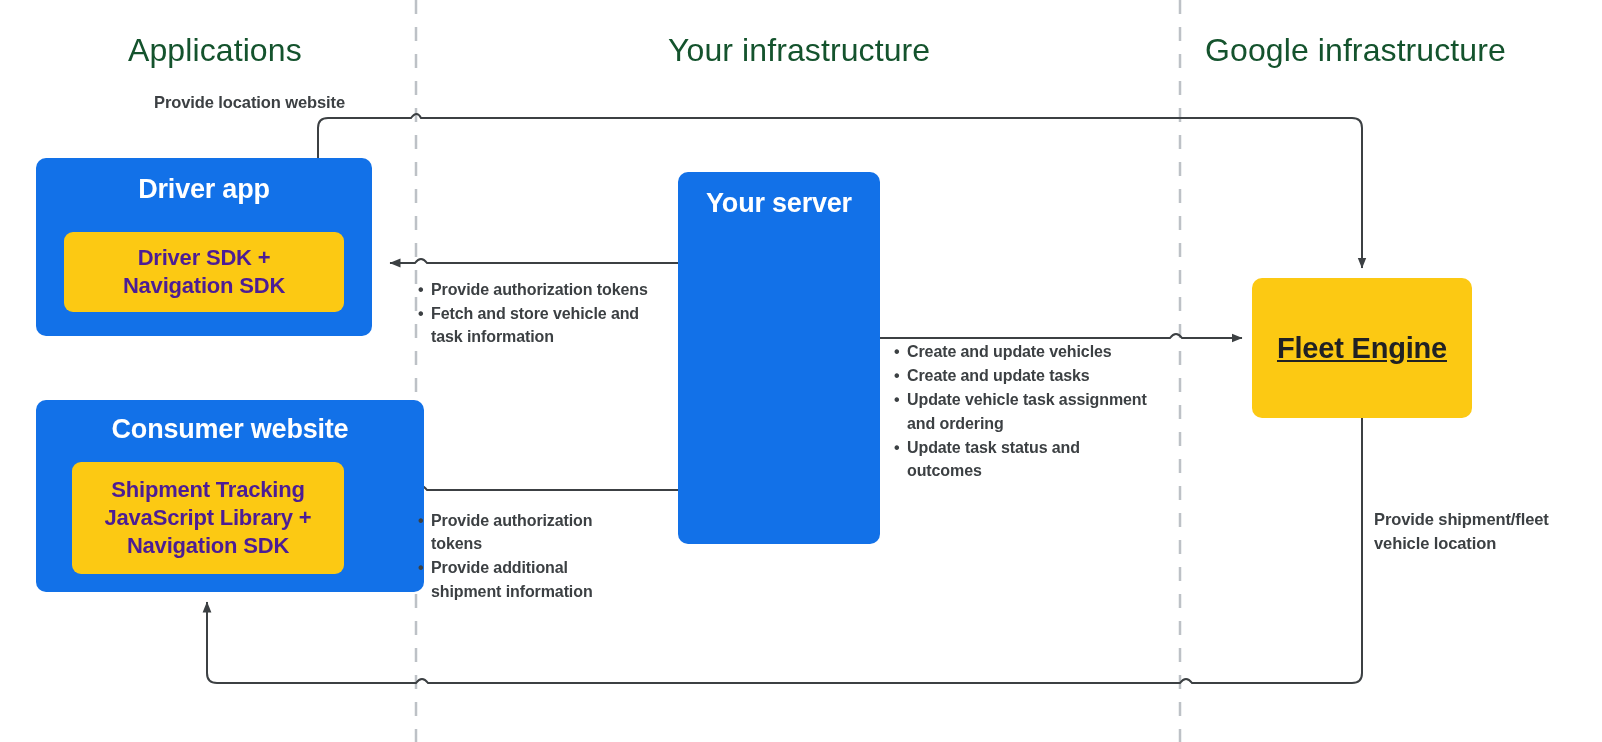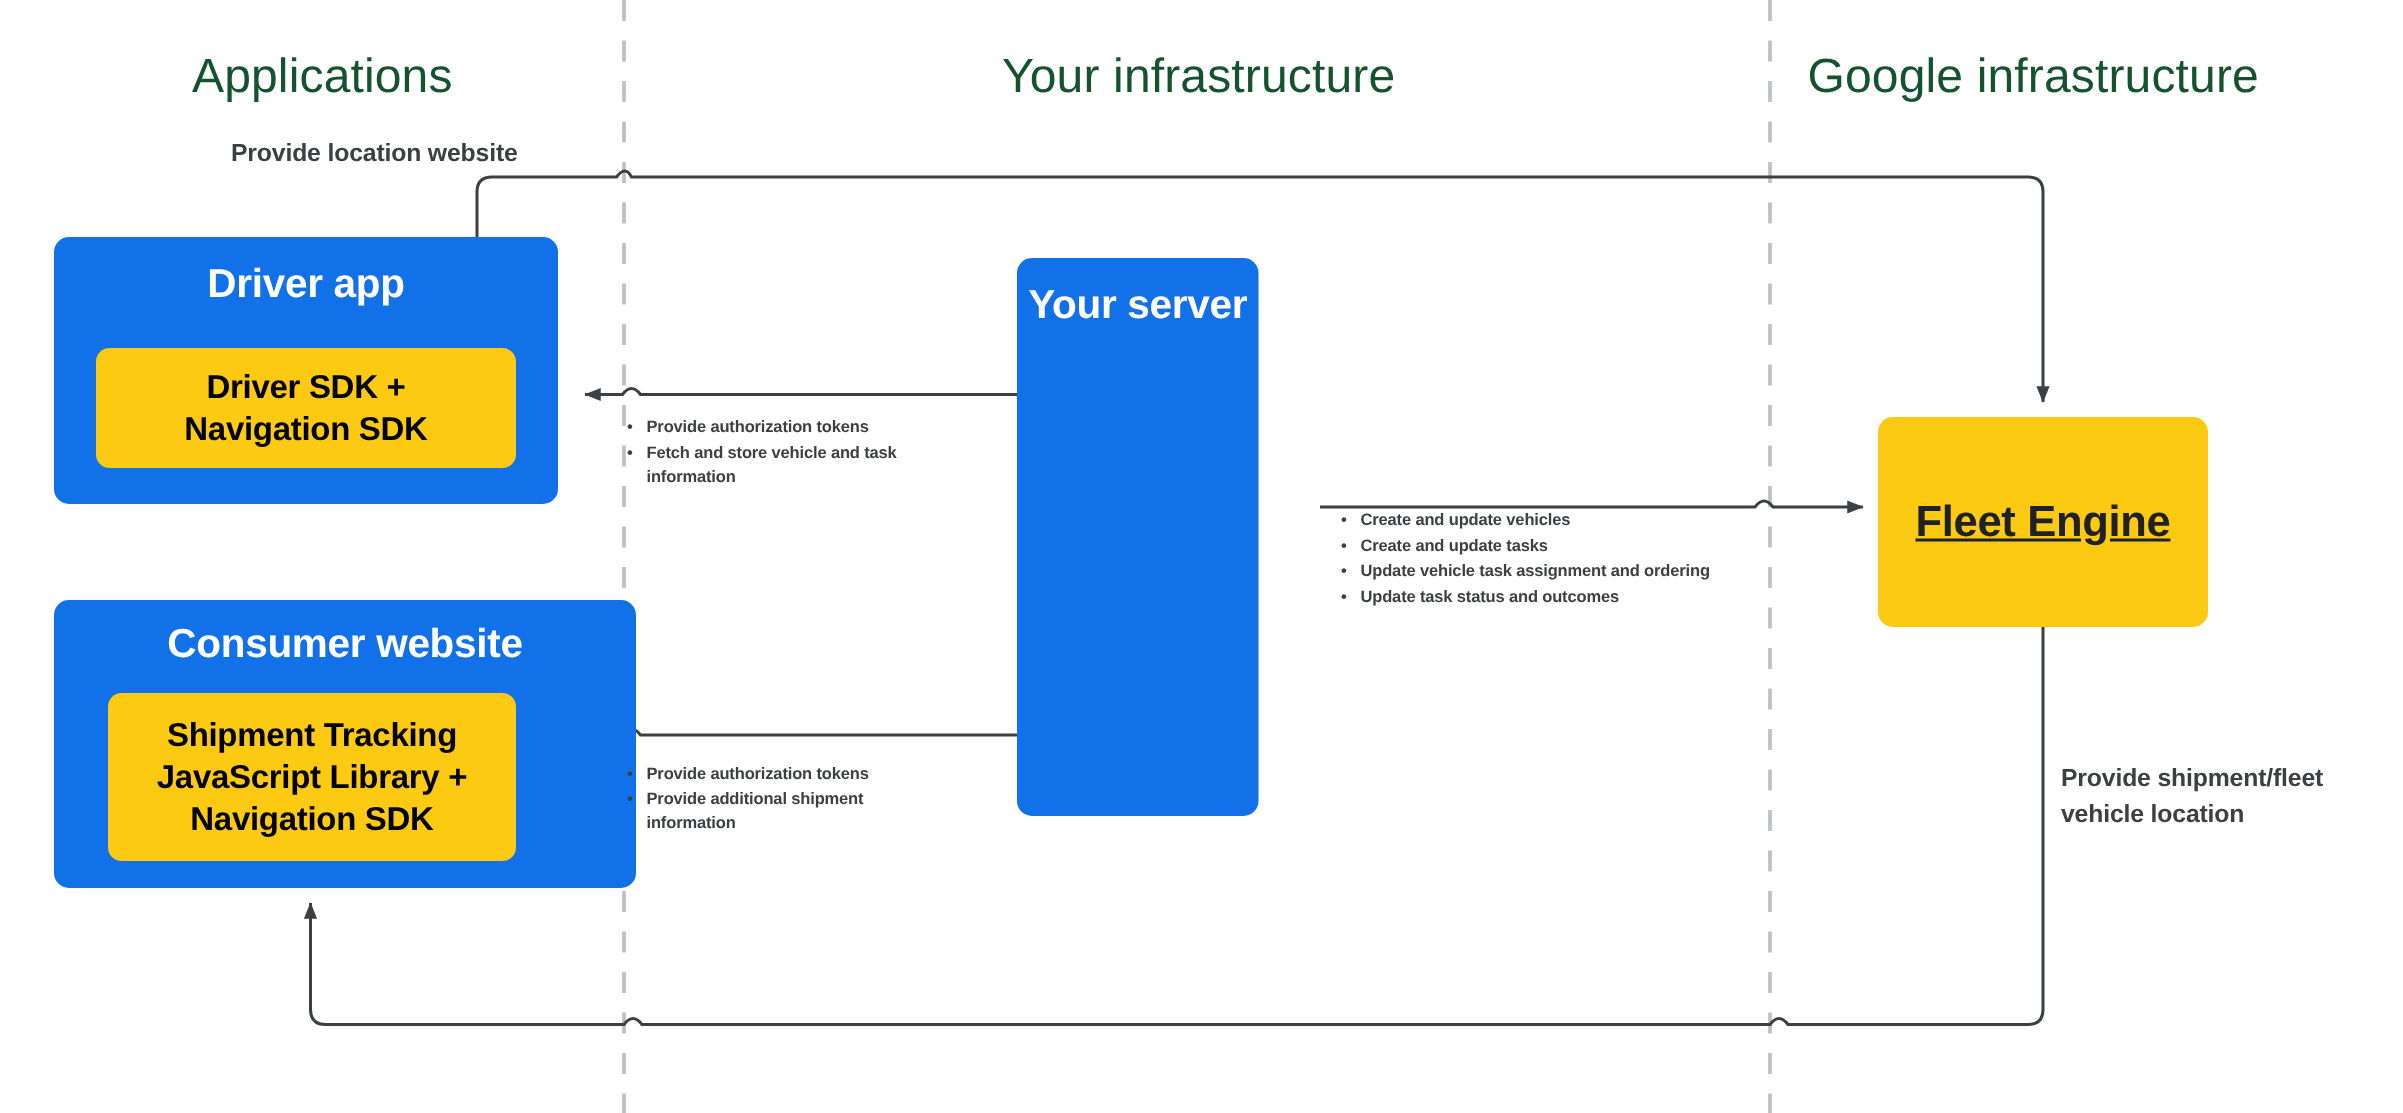--- a/index.html
+++ b/index.html
@@ -51,21 +51,21 @@
   .sdk-box {
     position: absolute;
     background: #FCC913;
     border-radius: 9px;
     display: flex;
     align-items: center;
     justify-content: center;
     box-sizing: border-box;
   }
   .sdk-box-label {
-    color: #000000;
+    color: #4c1d95;
     font-size: 22px;
     font-weight: bold;
     text-align: center;
     line-height: 1.28;
     letter-spacing: -0.2px;
     padding: 0 6px;
   }
   .server-box {
     position: absolute;
     background: #1271E8;
@@ -100,21 +100,21 @@
     position: absolute;
     color: #3c4043;
     font-size: 16.5px;
     font-weight: bold;
     line-height: 1.45;
     letter-spacing: -0.1px;
   }
   .anno-list {
     position: absolute;
     color: #3c4043;
-    font-size: 11px;
+    font-size: 16px;
     font-weight: bold;
     line-height: 1.45;
     letter-spacing: -0.1px;
   }
   .anno-list ul {
     margin: 0;
     padding: 0;
     list-style: none;
   }
   .anno-list li {
@@ -187,21 +187,21 @@
     <div class="app-box-title" style="top:14px;">Consumer website</div>
     <div class="sdk-box" style="left:36px; top:62px; width:272px; height:112px;">
       <div class="sdk-box-label">
         <div>Shipment Tracking</div>
         <div>JavaScript Library  +</div>
         <div>Navigation SDK</div>
       </div>
     </div>
   </div>
 
-  <div class="server-box" style="left:678px; top:172px; width:161px; height:372px;">
+  <div class="server-box" style="left:678px; top:172px; width:202px; height:372px;">
     <div class="server-box-title" style="top:16px;">Your server</div>
   </div>
 
   <div class="engine-box" style="left:1252px; top:278px; width:220px; height:140px;">
     <div class="engine-box-label">Fleet Engine</div>
   </div>
 
   <div class="anno" style="left:154px; top:91px;">Provide location website</div>
 
   <div class="anno-list" style="left:418px; top:278px; width:230px;">

